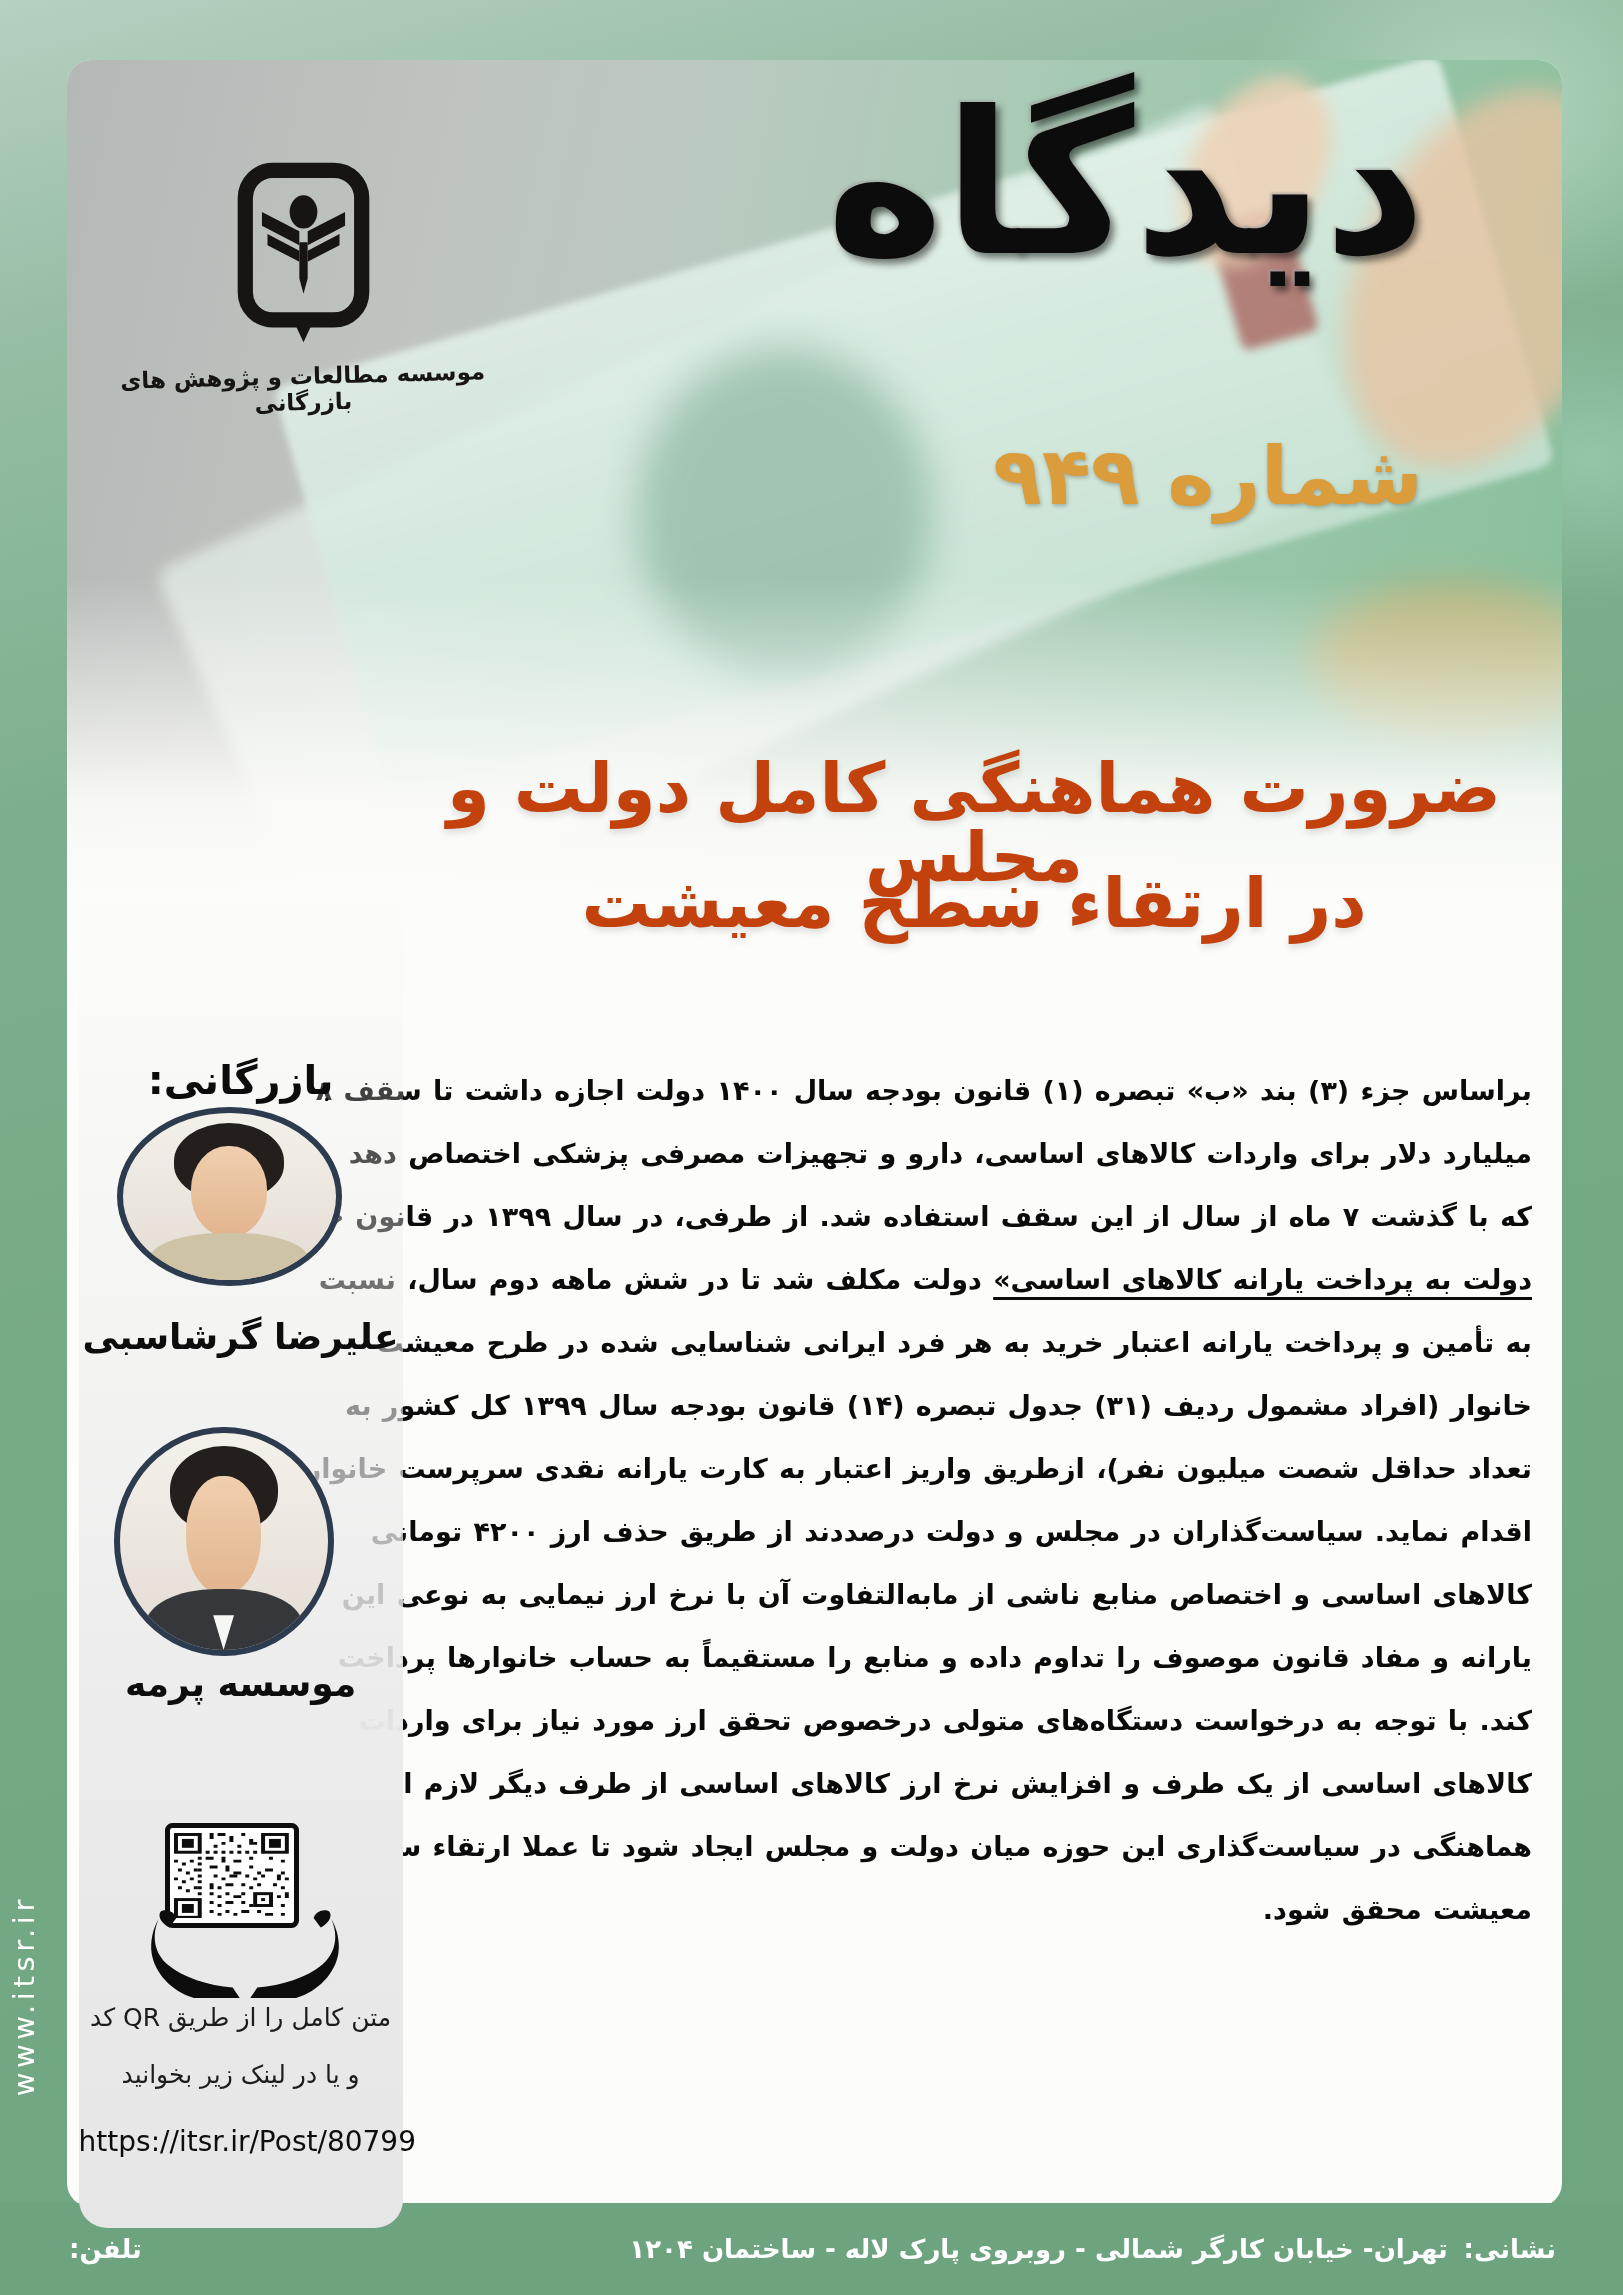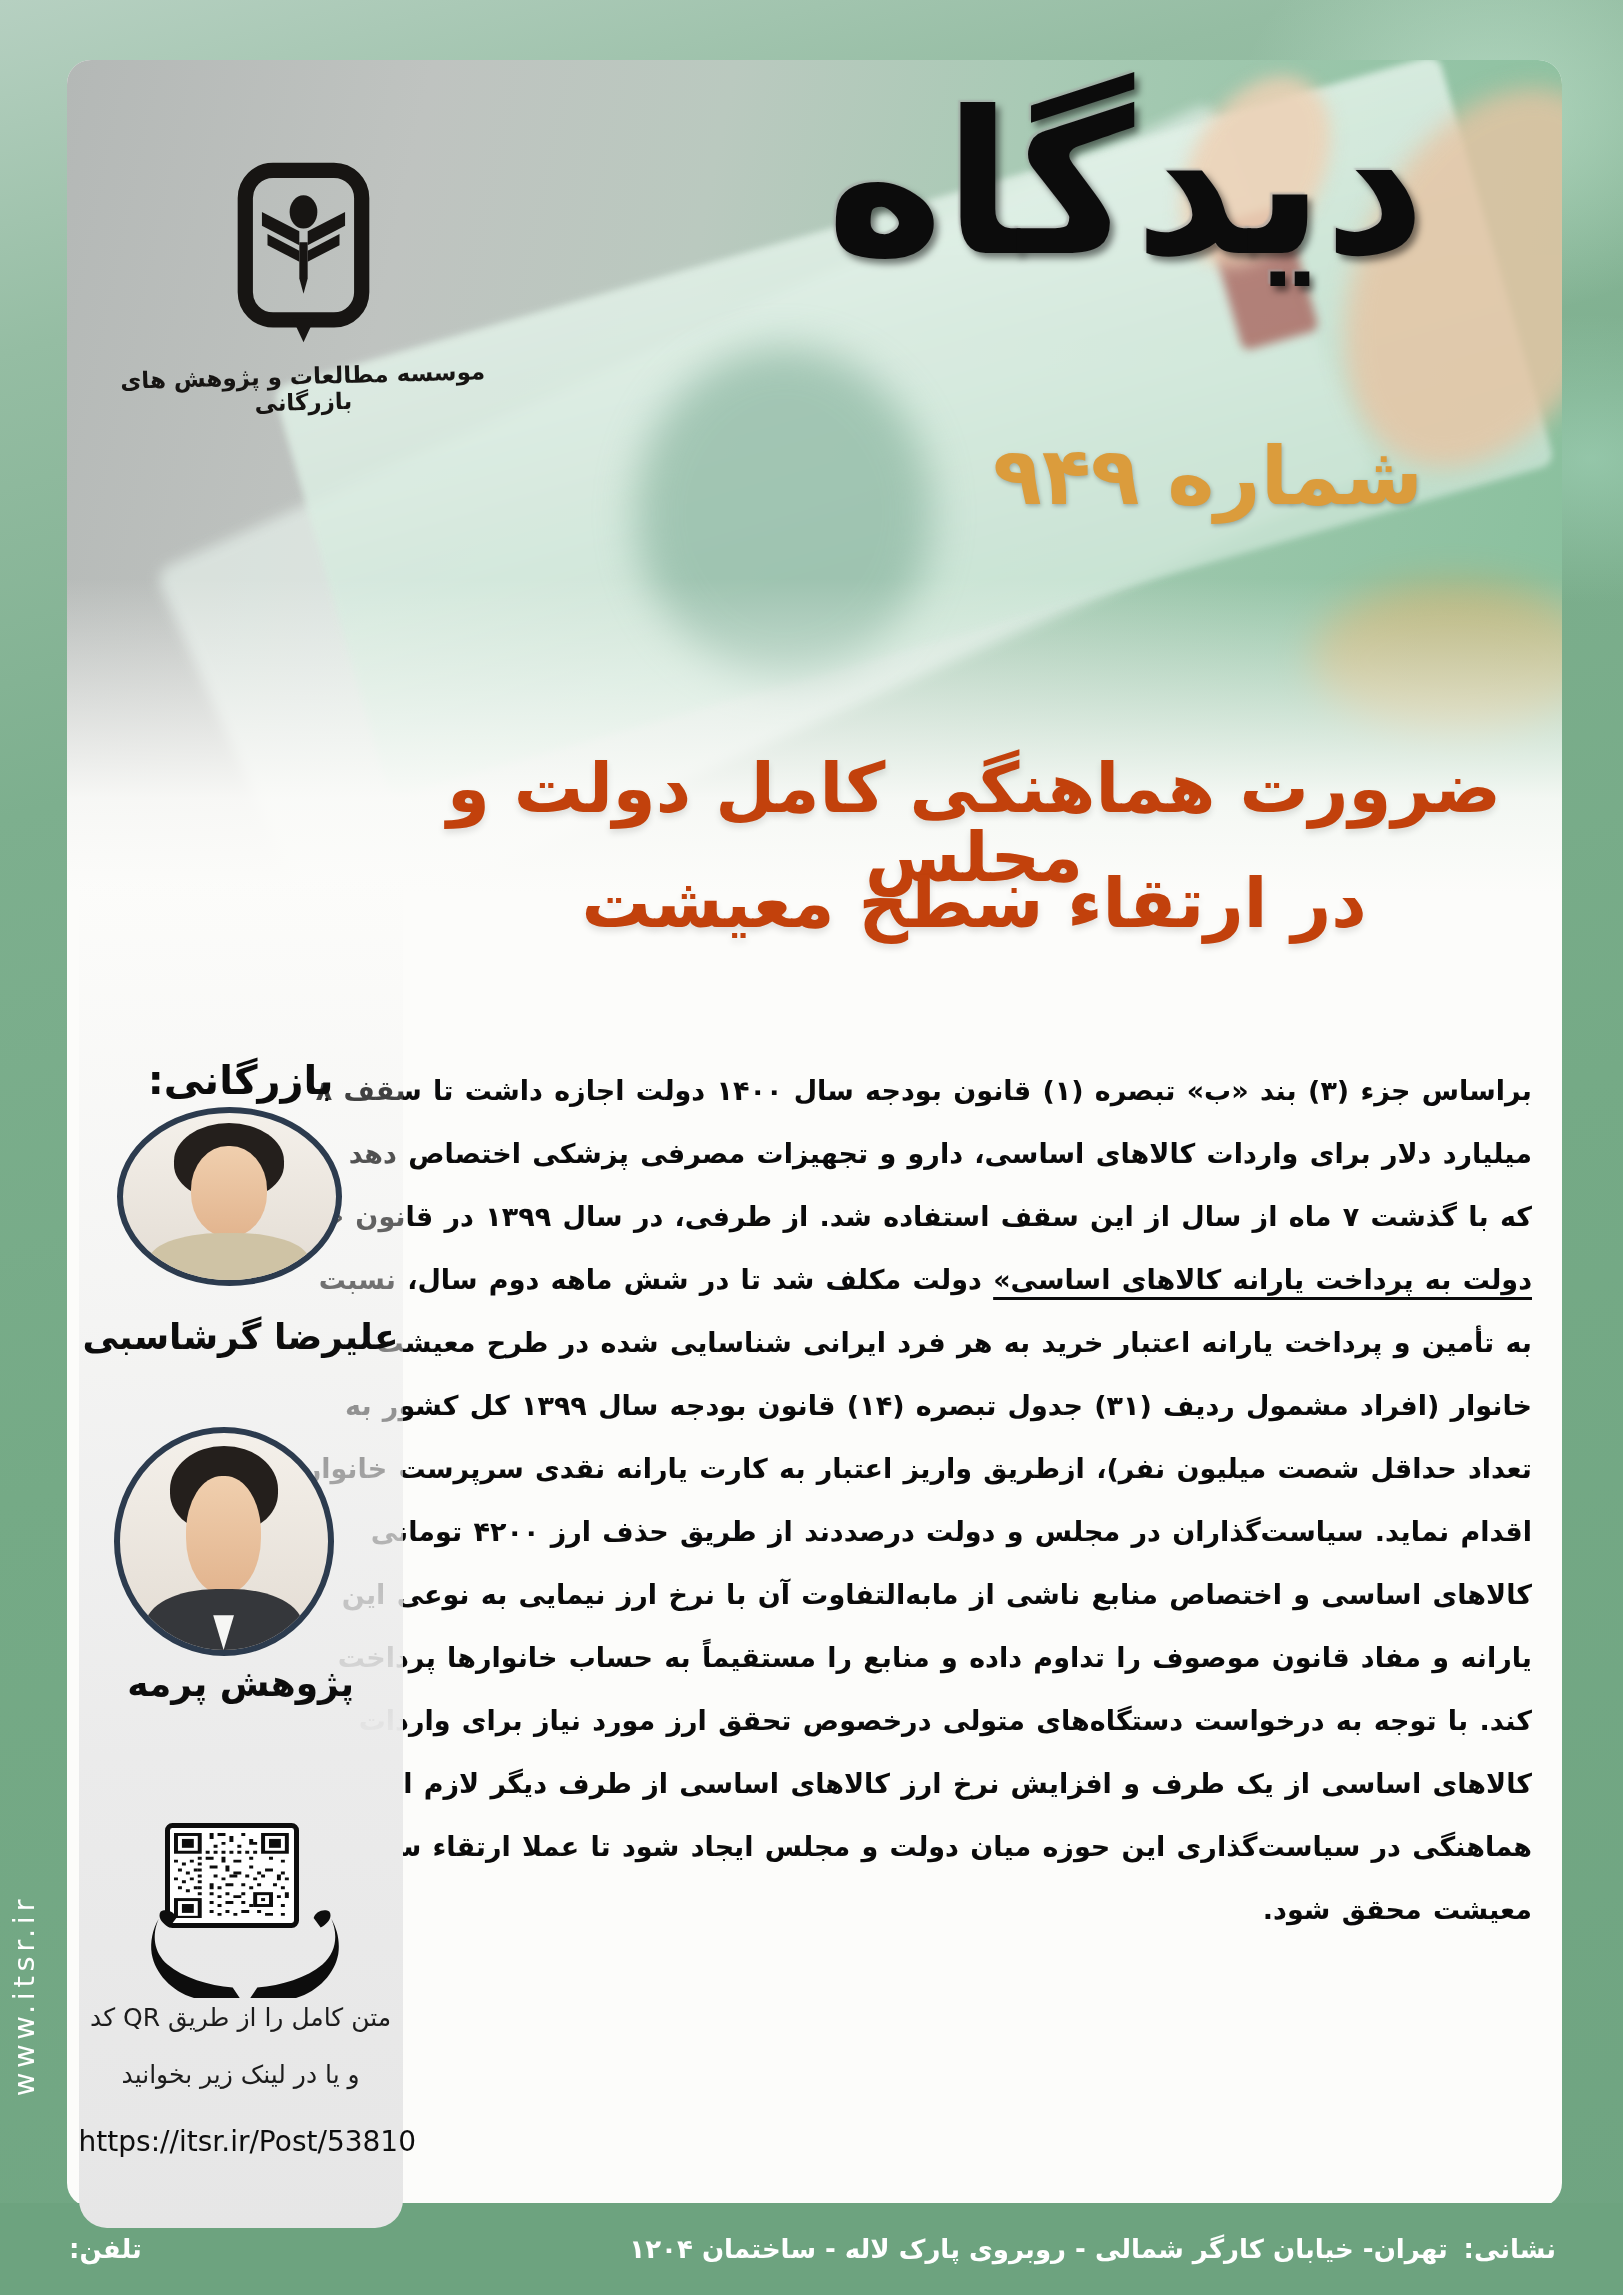--- a/index.html
+++ b/index.html
@@ -191,21 +191,21 @@
       <div class="torso shirt"></div>
     </div>
     <div class="abs author-name n1">علیرضا گرشاسبی</div>
 
     <div class="abs avatar a2">
       <div class="hair" style="height:40%;"></div>
       <div class="face"></div>
       <div class="torso suit"></div>
       <div class="collar"></div>
     </div>
-    <div class="abs author-name n2">پژوهش پرمه</div>
+    <div class="abs author-name n2">موسسه پرمه</div>
 
     <div class="abs qr-box">
       <svg viewBox="0 0 29 29" xmlns="http://www.w3.org/2000/svg" preserveAspectRatio="none">
         <rect x="0" y="0" width="29" height="29" fill="#ffffff"></rect>
         <g fill="#0d0d0d">
           <rect x="0" y="0" width="7" height="7"></rect>
             <rect x="1" y="1" width="5" height="5" fill="#fff"></rect>
             <rect x="2" y="2" width="3" height="3"></rect>
           <rect x="22" y="0" width="7" height="7"></rect>
             <rect x="23" y="1" width="5" height="5" fill="#fff"></rect>
@@ -235,21 +235,21 @@
       <g fill="#0d0d0d">
         <path d="M14,2 C20,-2 30,2 32,9 L24,20 C17,16 10,9 14,2 Z"></path>
         <path d="M12,10 C4,28 6,48 22,62 C40,77 68,86 96,88 L104,100 L52,100 C26,92 8,72 4,50 C2,36 5,22 12,10 Z"></path>
         <path d="M206,2 C200,-2 190,2 188,9 L196,20 C203,16 210,9 206,2 Z"></path>
         <path d="M208,10 C216,28 214,48 198,62 C180,77 152,86 124,88 L116,100 L168,100 C194,92 212,72 216,50 C218,36 215,22 208,10 Z"></path>
       </g>
     </svg>
 
     <div class="abs qr-caption c1">متن کامل را از طریق QR کد</div>
     <div class="abs qr-caption c2">و یا در لینک زیر بخوانید</div>
-    <div class="abs qr-url">https://itsr.ir/Post/53810</div>
+    <div class="abs qr-url">https://itsr.ir/Post/80799</div>
   </div>
 
 </div>
 
 <div class="abs footer">
   <div class="grp">
     <span>نشانی:</span>
     <span>تهران- خیابان کارگر شمالی - روبروی پارک لاله - ساختمان ۱۲۰۴</span>
   </div>
   <div class="grp">

